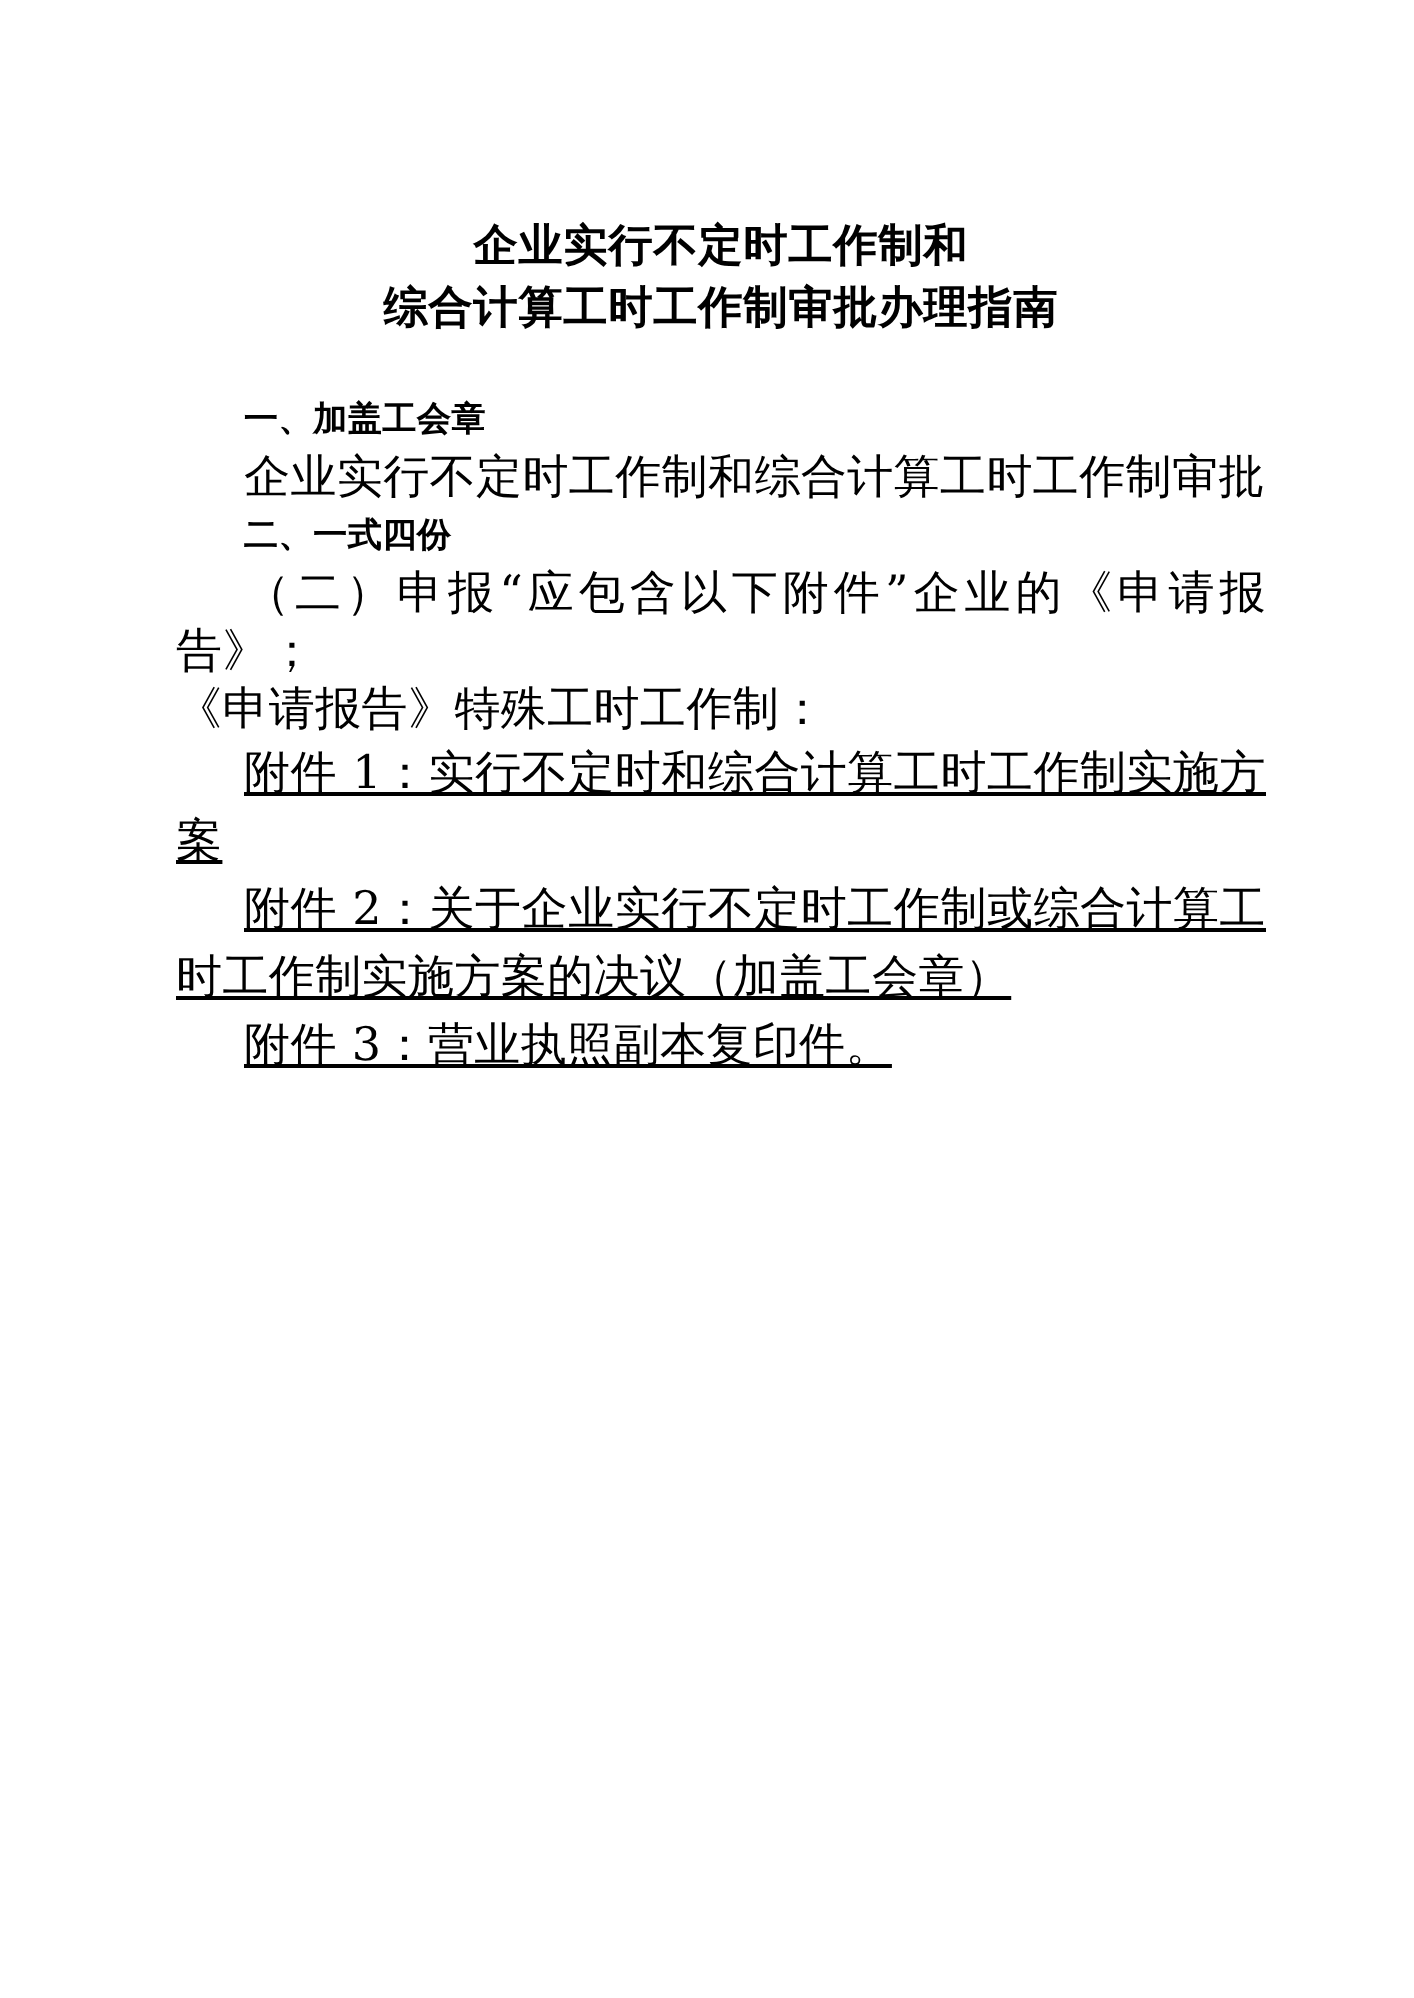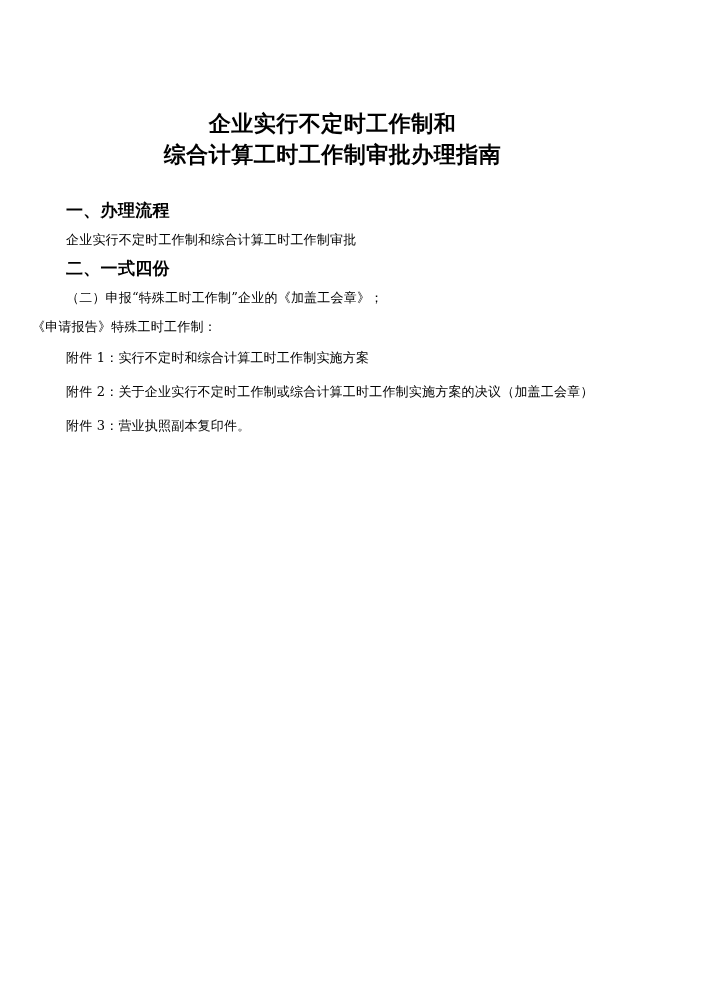--- a/index.html
+++ b/index.html
@@ -11,21 +11,21 @@
     width: 707px;
     height: 999px;
     font-family: "DejaVu Serif", "Liberation Serif", serif;
     color: #000000;
     overflow: hidden;
   }
   .page {
     width: 707px;
     height: 999px;
     box-sizing: border-box;
-    padding: 108px 74px 0 32px;
+    padding: 108px 74px 0 88px;
     position: relative;
   }
   .doc-title {
     text-align: center;
     font-weight: bold;
     font-size: 22px;
     line-height: 31px;
     letter-spacing: 0.5px;
   }
   .doc-title .line {
@@ -36,49 +36,50 @@
     height: 26px;
   }
   .section-heading {
     font-weight: bold;
     font-size: 17px;
     line-height: 29px;
     text-indent: 34px;
     letter-spacing: 0.3px;
   }
   .para {
-    font-size: 13px;
+    font-size: 23px;
     line-height: 29px;
     text-indent: 34px;
     text-align: justify;
     letter-spacing: 0.2px;
   }
   .para.loose {
     line-height: 34px;
+    text-decoration: underline;
   }
   .para.noindent {
     text-indent: 0;
   }
 </style>
 </head>
 <body>
 
 <div class="page">
 
   <div class="doc-title">
     <span class="line">企业实行不定时工作制和</span>
     <span class="line">综合计算工时工作制审批办理指南</span>
   </div>
 
   <div class="title-spacer"></div>
 
-  <div class="section-heading">一、办理流程</div>
+  <div class="section-heading">一、加盖工会章</div>
   <div class="para">企业实行不定时工作制和综合计算工时工作制审批</div>
 
   <div class="section-heading">二、一式四份</div>
-  <div class="para">（二）申报“特殊工时工作制”企业的《加盖工会章》；</div>
+  <div class="para">（二）申报“应包含以下附件”企业的《申请报告》；</div>
   <div class="para noindent">《申请报告》特殊工时工作制：</div>
   <div class="para loose">附件 1：实行不定时和综合计算工时工作制实施方案</div>
   <div class="para loose">附件 2：关于企业实行不定时工作制或综合计算工时工作制实施方案的决议（加盖工会章）</div>
   <div class="para loose">附件 3：营业执照副本复印件。</div>
 
 
 </div>
 
 </body></html>

